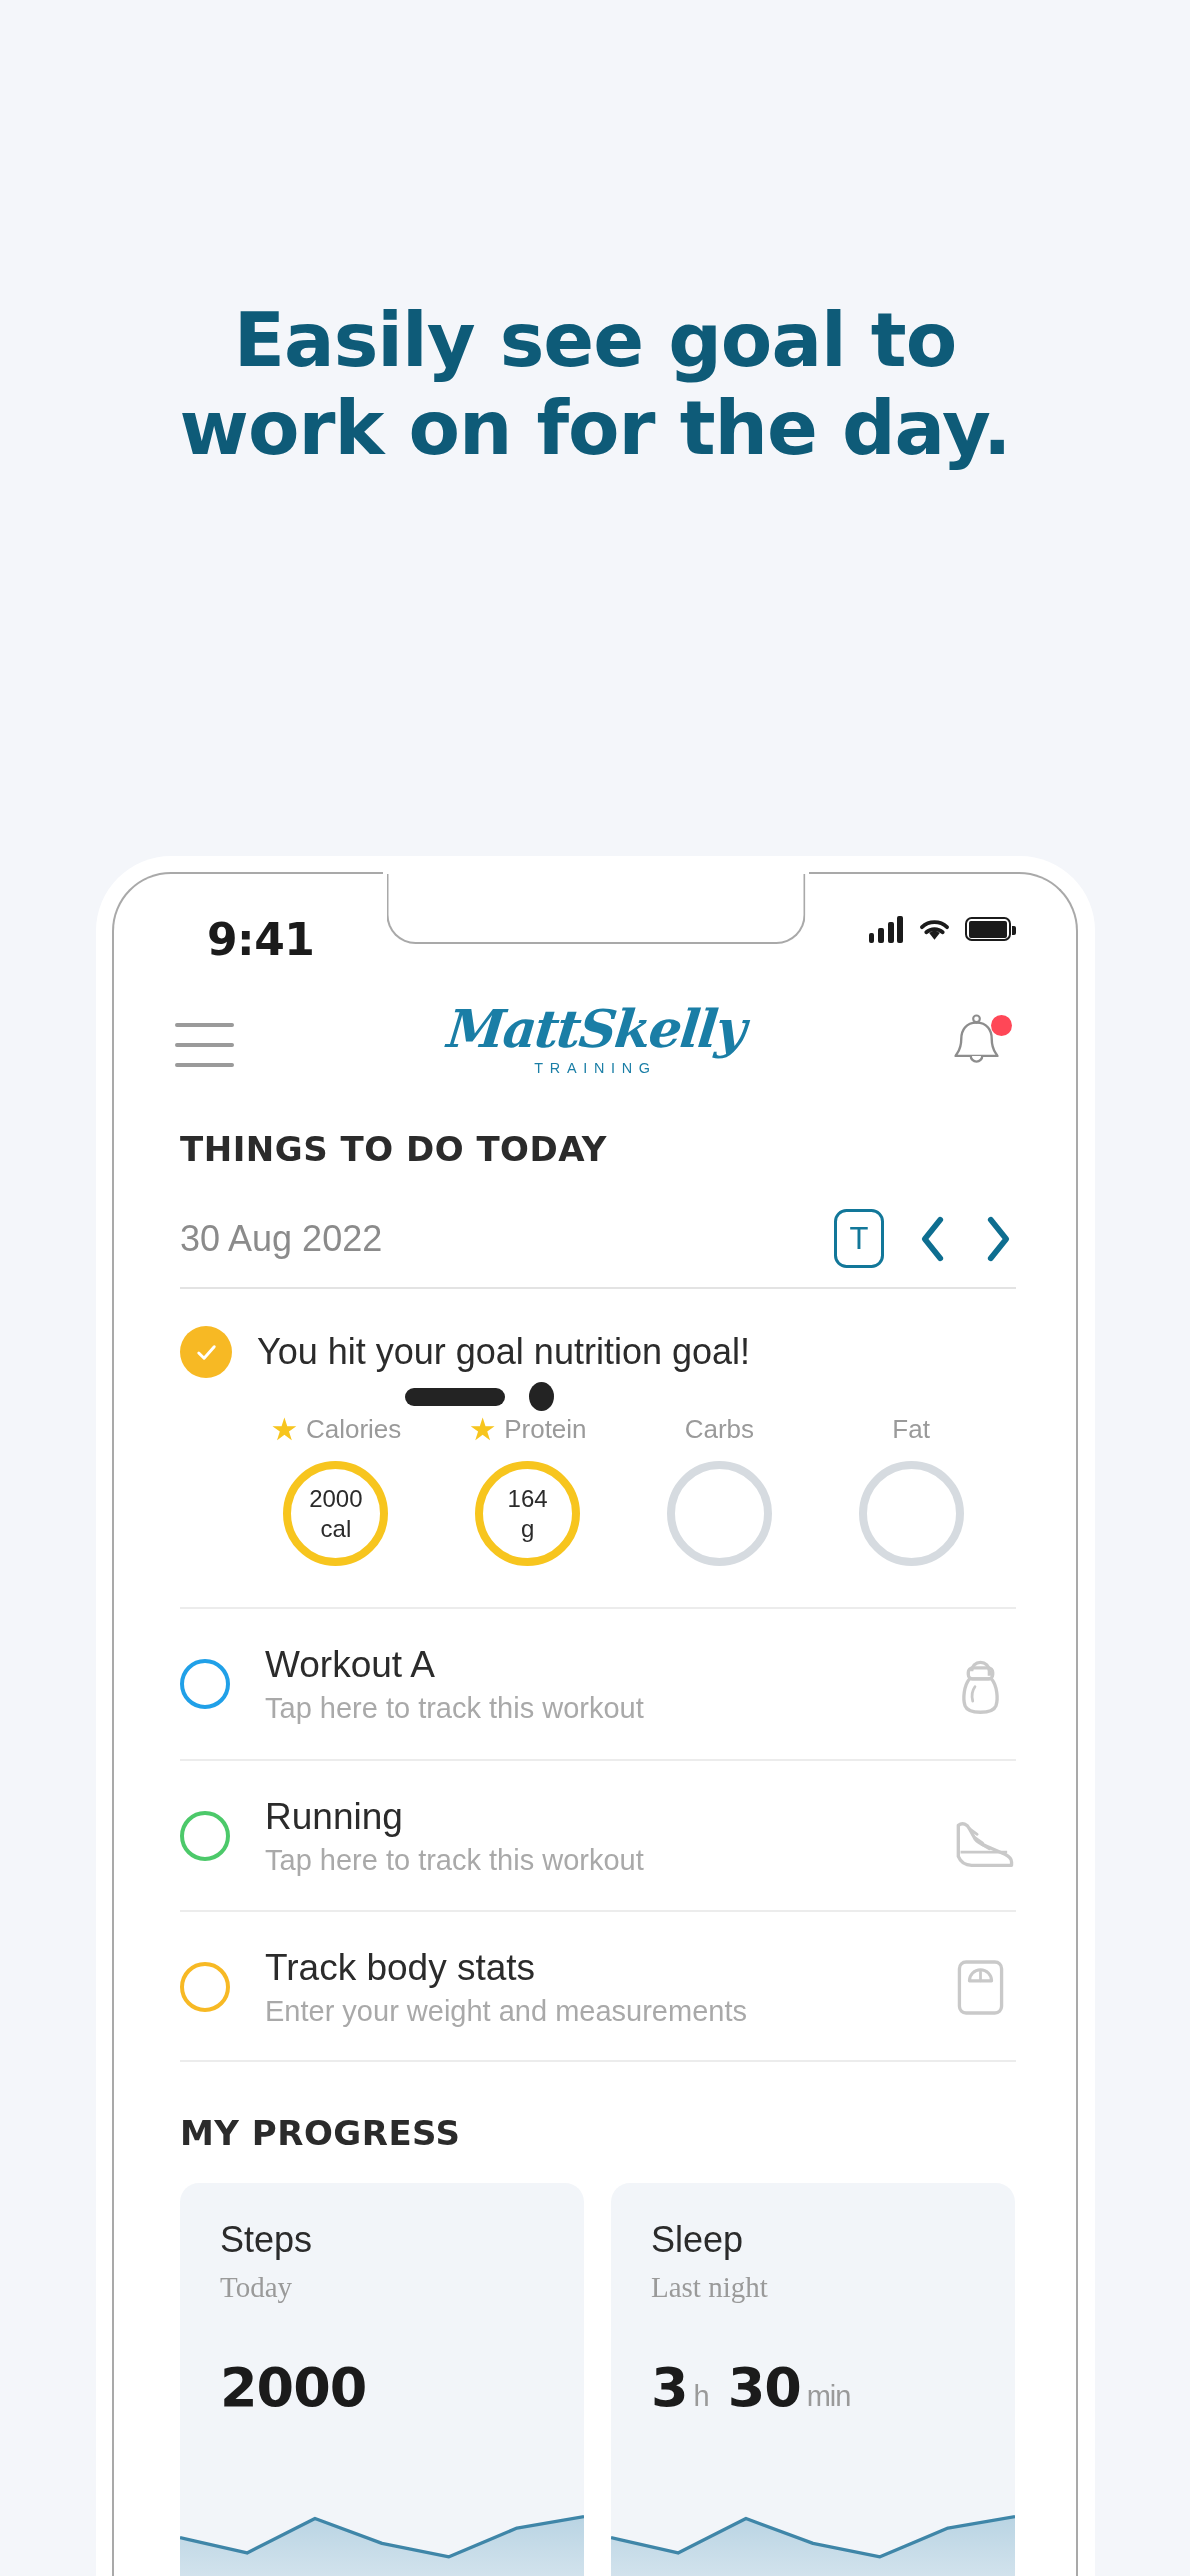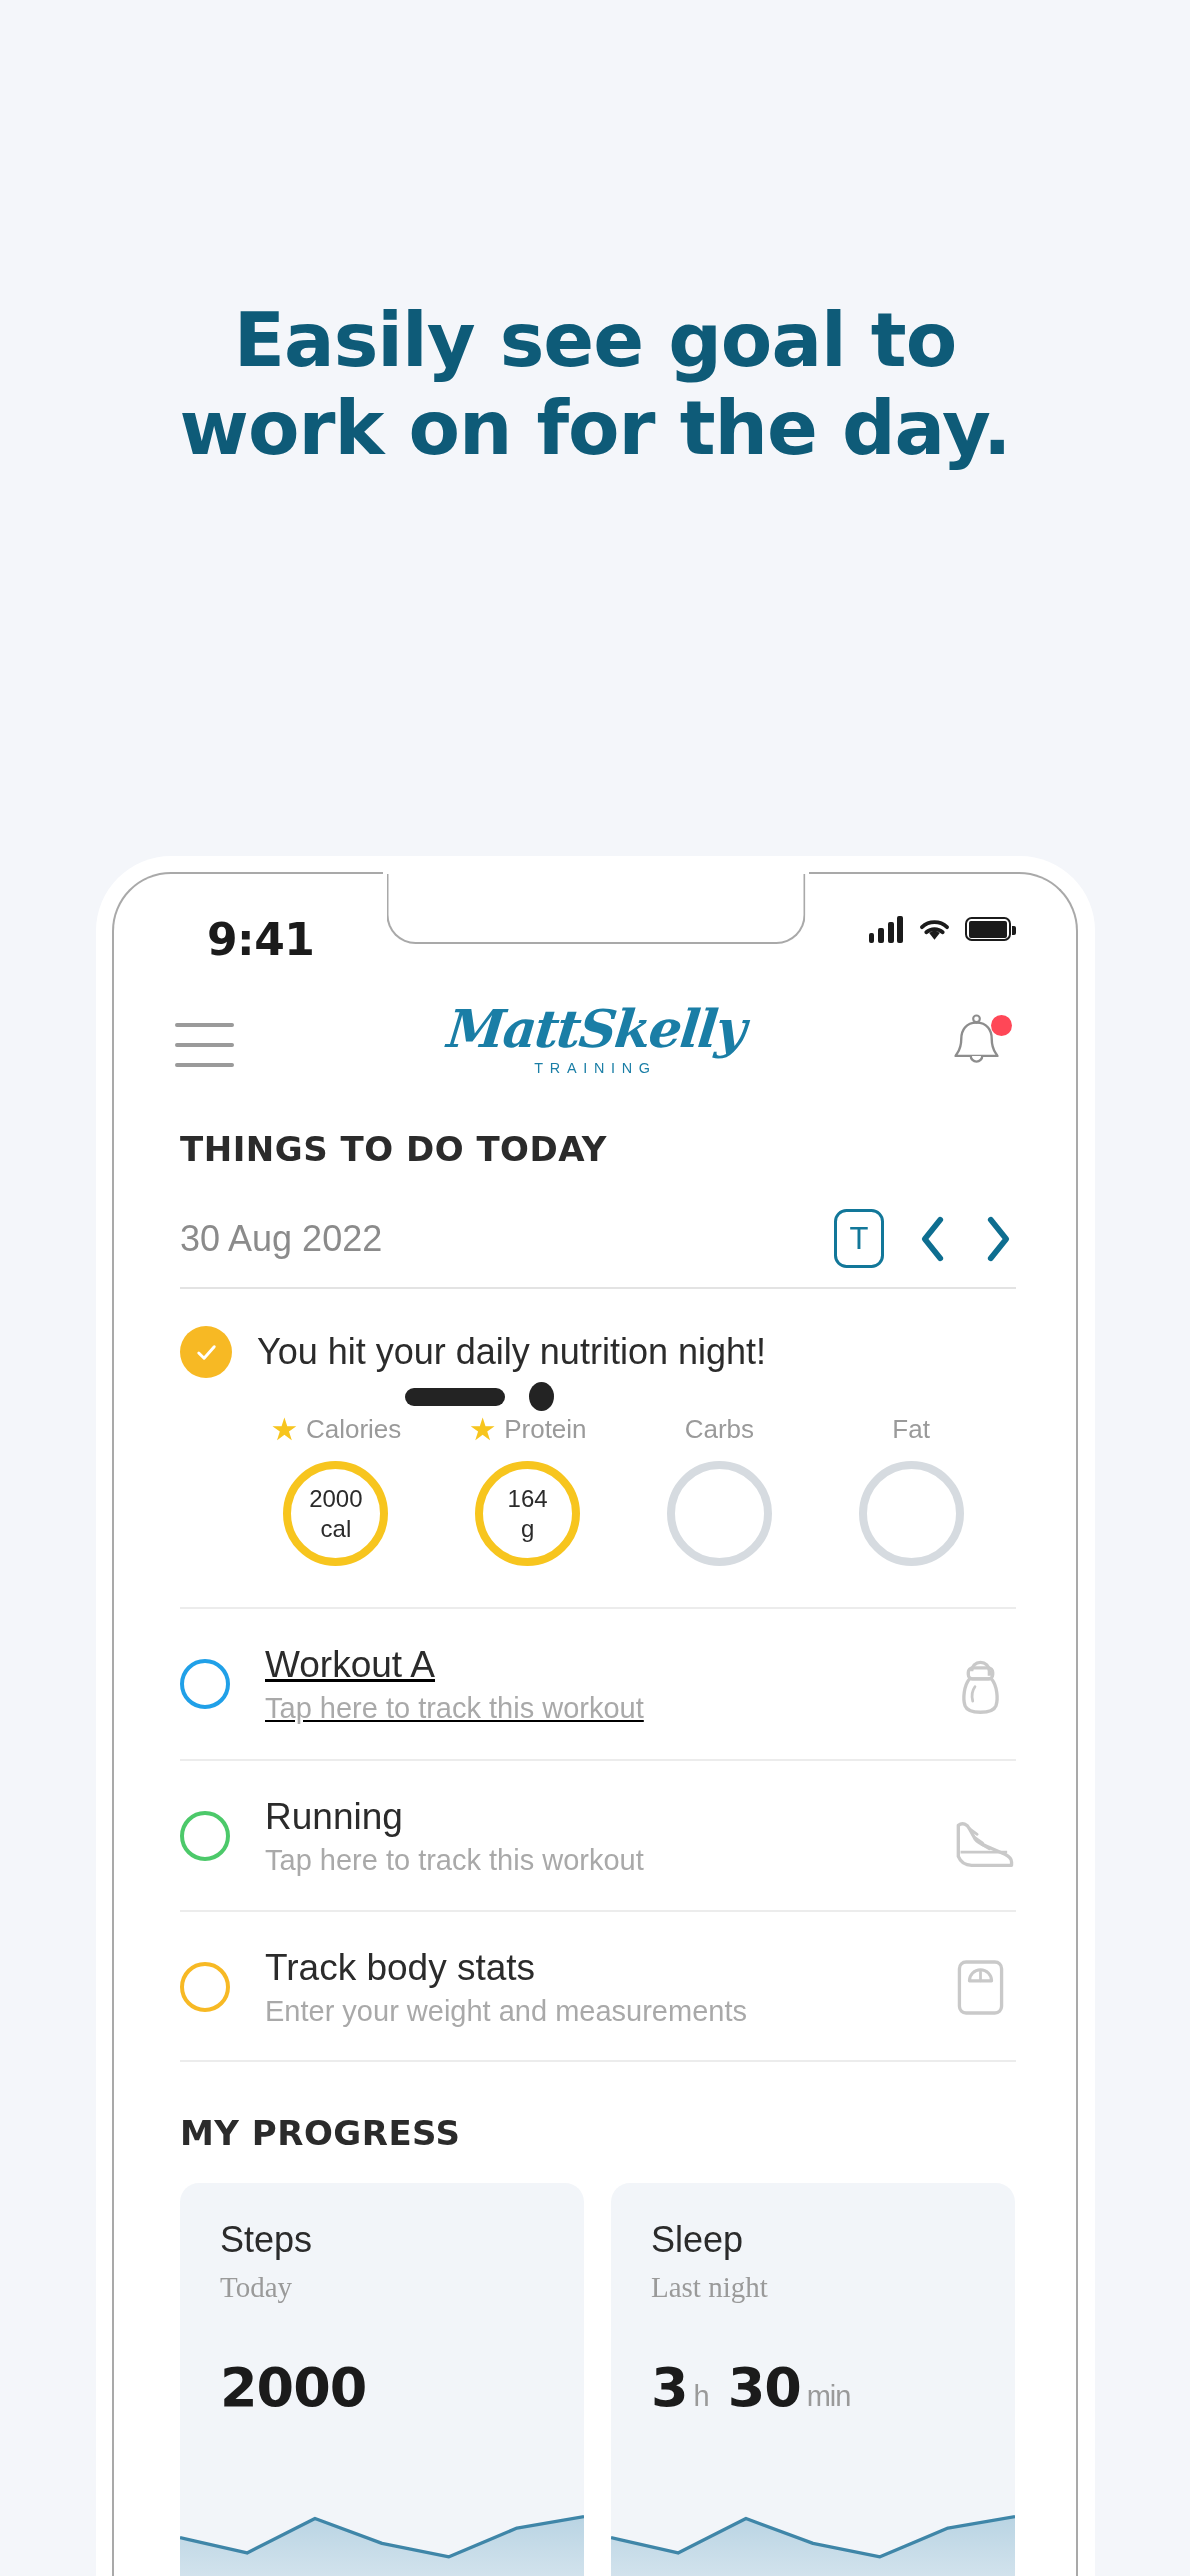--- a/index.html
+++ b/index.html
@@ -253,21 +253,21 @@
   }
   .ring.filled { border-color:#f7c51e; }
   .ring .unit { font-size:24px; }
 
   
   .task {
     position:absolute; left:84px;
     width:836px; height:142px;
     display:flex; align-items:center;
   }
-  #task-0 { top:757px;text-decoration:underline; }
+  #task-0 { top:757px; }
   #task-1 { top:909px; }
   #task-2 { top:1060px; }
   .task-sep {
     position:absolute; left:84px; width:836px; height:1.9px; background:#ececec;
   }
   #sep-0 { top:751px; }
   #sep-1 { top:903px; }
   #sep-2 { top:1054px; }
   #sep-3 { top:1204px; }
 
@@ -402,21 +402,21 @@
     </div>
   </div>
   <div class="divider"></div>
 
   <div class="nutri-row">
     <div class="check-circle">
       <svg width="29" height="29" viewBox="0 0 30 30">
         <path d="M7 15.5 L12.5 21 L23 9" stroke="#ffffff" stroke-width="3" fill="none" stroke-linecap="round" stroke-linejoin="round"></path>
       </svg>
     </div>
-    <div class="nutri-text">You hit your daily nutrition night!</div>
+    <div class="nutri-text">You hit your goal nutrition goal!</div>
   </div>
 
   <div class="macros">
     <div class="macro">
       <div class="macro-label">
         <span class="star">★</span>
         <span>Calories</span>
       </div>
       <div class="ring filled">
         <span>2000</span>

